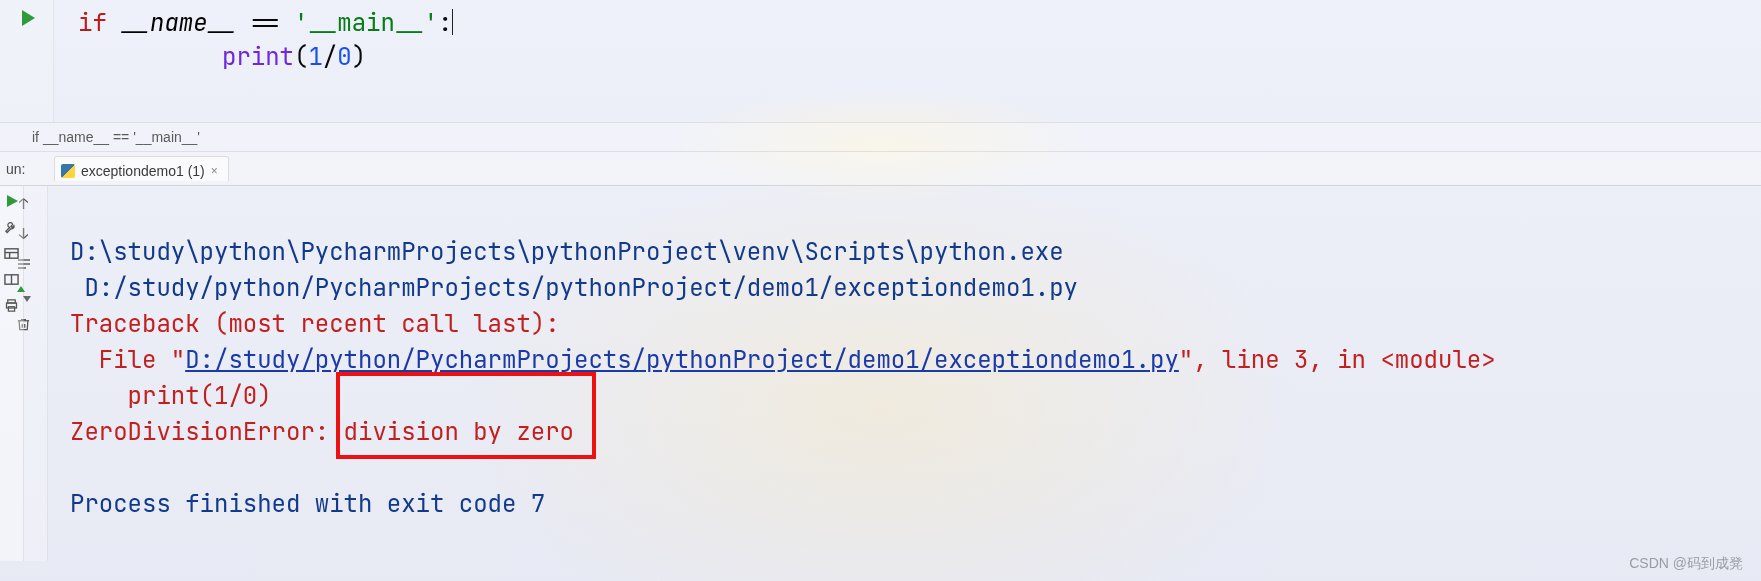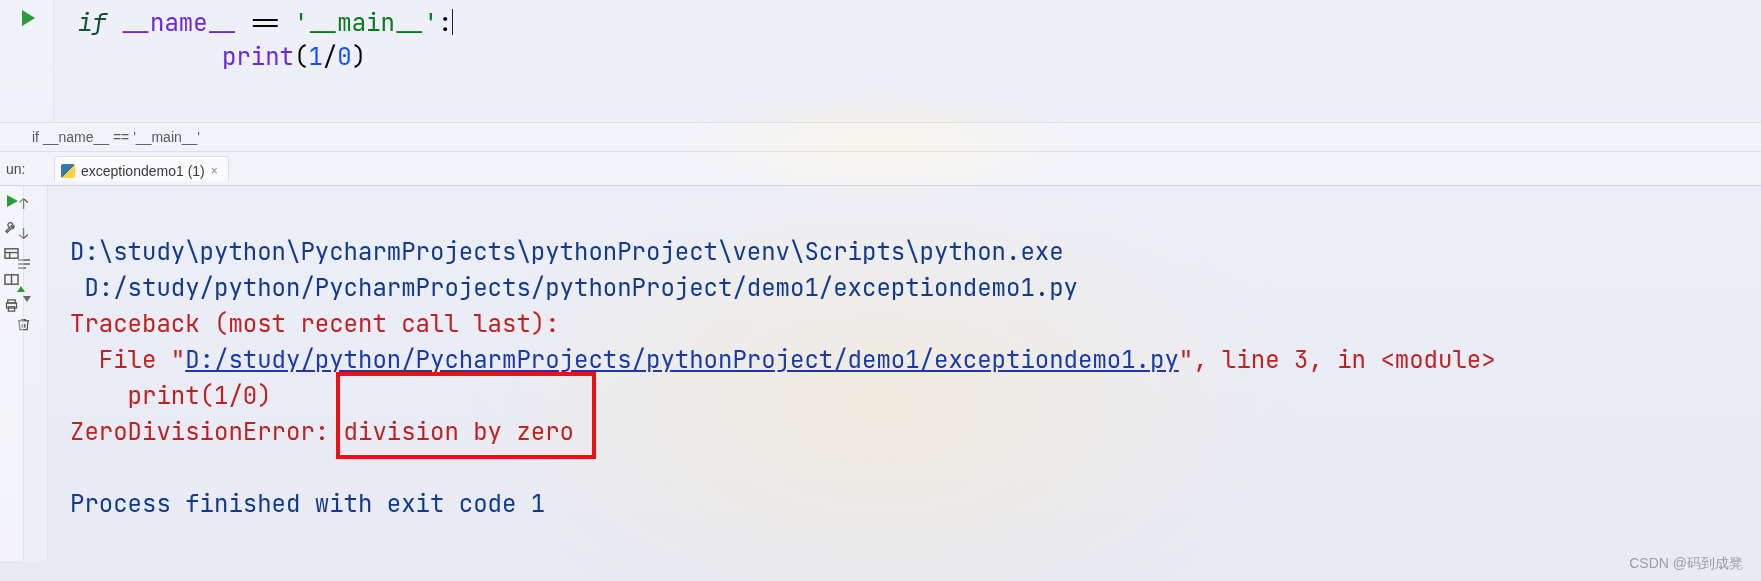--- a/index.html
+++ b/index.html
@@ -29,22 +29,22 @@
     border-left:13px solid #2e9a3a;
     border-top:8px solid transparent;
     border-bottom:8px solid transparent;
   }
   .code-line {
     font-size:24px; line-height:34px;
     padding-left:78px;
     white-space:pre;
     color:#080808;
   }
-  .kw   { color:#14532d;font-style:italic; }
-  .dund { color:#6d28d9; }
+  .kw   { color:#b91c1c; }
+  .dund { color:#000000; font-style:italic; }
   .str  { color:#067d17; }
   .call { color:#6d28d9; }
   .num  { color:#1750eb; }
   .op   { color:#080808; }
   .cursor { display:inline-block; width:1px; height:26px; background:#222; vertical-align:-4px; }
 
   
   .breadcrumb {
     font-family:"Segoe UI",Arial,sans-serif;
     font-size:14px; color:#5a5a5a;
@@ -218,19 +218,19 @@
   </div>
 
   <div class="output">
 <span class="navy">D:\study\python\PycharmProjects\pythonProject\venv\Scripts\python.exe </span>
 <span class="navy"> D:/study/python/PycharmProjects/pythonProject/demo1/exceptiondemo1.py</span>
 <span class="redtxt">Traceback (most recent call last):</span>
 <span class="redtxt">  File "</span><span class="filelink">D:/study/python/PycharmProjects/pythonProject/demo1/exceptiondemo1.py</span><span class="redtxt">", line 3, in &lt;module&gt;</span>
 <span class="redtxt">    print(1/0)</span>
 <span class="redtxt">ZeroDivisionError: </span><span class="redtxt" id="errmsg">division by zero</span>
 <span></span>
-<span class="navy">Process finished with exit code 1</span>
+<span class="navy">Process finished with exit code 7</span>
     <div class="redbox" id="redbox" style="left: 287.609px; top: 186px; width: 260.406px; height: 87px;"></div>
   </div>
 
 </div>
 
 <div class="wmark">CSDN @码到成凳</div>
 
 </body></html>

